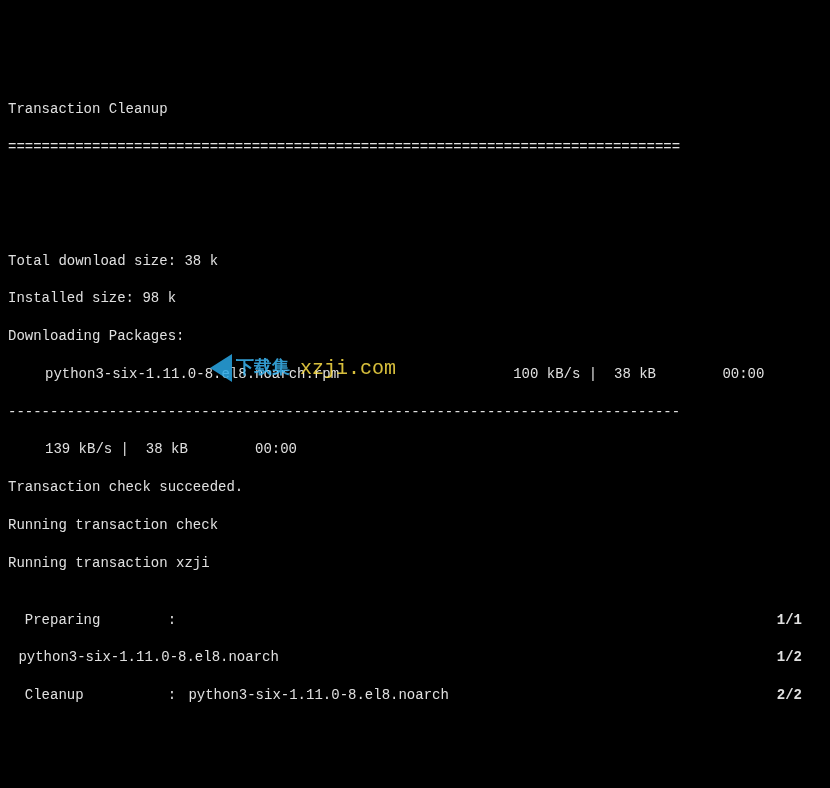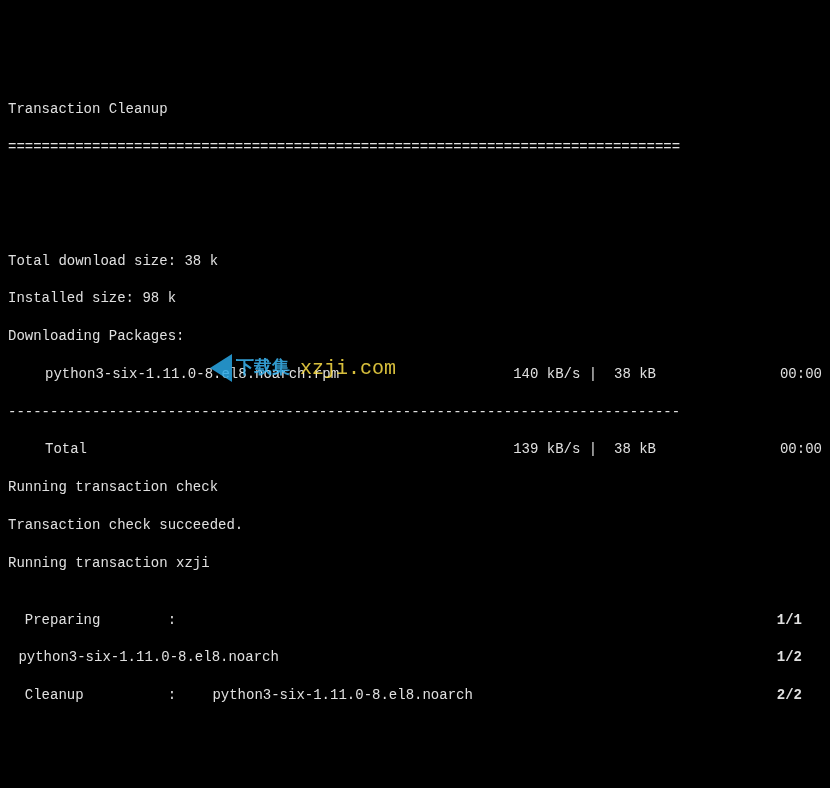--- a/index.html
+++ b/index.html
@@ -21,52 +21,51 @@
       border-top: 14px solid transparent;
       border-bottom: 14px solid transparent;
       border-right: 22px solid #2aa7e6;
       filter: drop-shadow(0 0 2px rgba(0,0,0,.6));
     }
     .wm .txt1 { color:#3bb6f2; font-weight:bold; font-size:18px; margin-left:-2px; }
     .wm .txt2 { color:#fde047; font-size:20px; margin-left:4px; }
     .row3 { display:flex;margin-left:37px; }
     .row3 .c1 { width: 470px; }
     .row3 .c2 { width: 210px; }
-    .row3 .c3 { width: 100px; text-align: right; }
-    .txrow { display:flex;gap:24px; }
+    .row3 .c3 { width: 100px; text-align: left; }
+    .txrow { display:flex; }
     .txrow .a { width: 170px; }
     .txrow .b { padding-left: 2px; }
     .txrow .c { margin-left:auto; padding-right: 20px; font-weight: bold; }
   </style>
 </head>
 <body>
 
 
 
 <div>
 <div>Transaction Cleanup</div>
 <div class="sep">================================================================================</div>
 <div> </div>
 <div> </div>
 <div>Total download size: 38 k</div>
 <div>Installed size: 98 k</div>
 <div>Downloading Packages:</div>
 <div class="row3">
   <span class="c1">python3-six-1.11.0-8.el8.noarch.rpm</span>
-  <span class="c2">140 kB/s |  38 kB</span>
+  <span class="c2">100 kB/s |  38 kB</span>
   <span class="c3">00:00</span>
 </div>
 <div class="sep">--------------------------------------------------------------------------------</div>
 <div class="row3">
-  <span class="c1">Total</span>
   <span class="c2">139 kB/s |  38 kB</span>
   <span class="c3">00:00</span>
 </div>
+<div>Transaction check succeeded.</div>
 <div>Running transaction check</div>
-<div>Transaction check succeeded.</div>
 <div>Running transaction xzji</div>
 
 <div class="txrow"><span class="a">  Preparing        :</span><span class="b"></span><span class="c">1/1</span></div>
 <div class="txrow"><span class="b"> python3-six-1.11.0-8.el8.noarch</span><span class="c">1/2</span></div>
 <div class="txrow"><span class="a">  Cleanup          :</span><span class="b"> python3-six-1.11.0-8.el8.noarch</span><span class="c">2/2</span></div>
 
 
 
 
 

